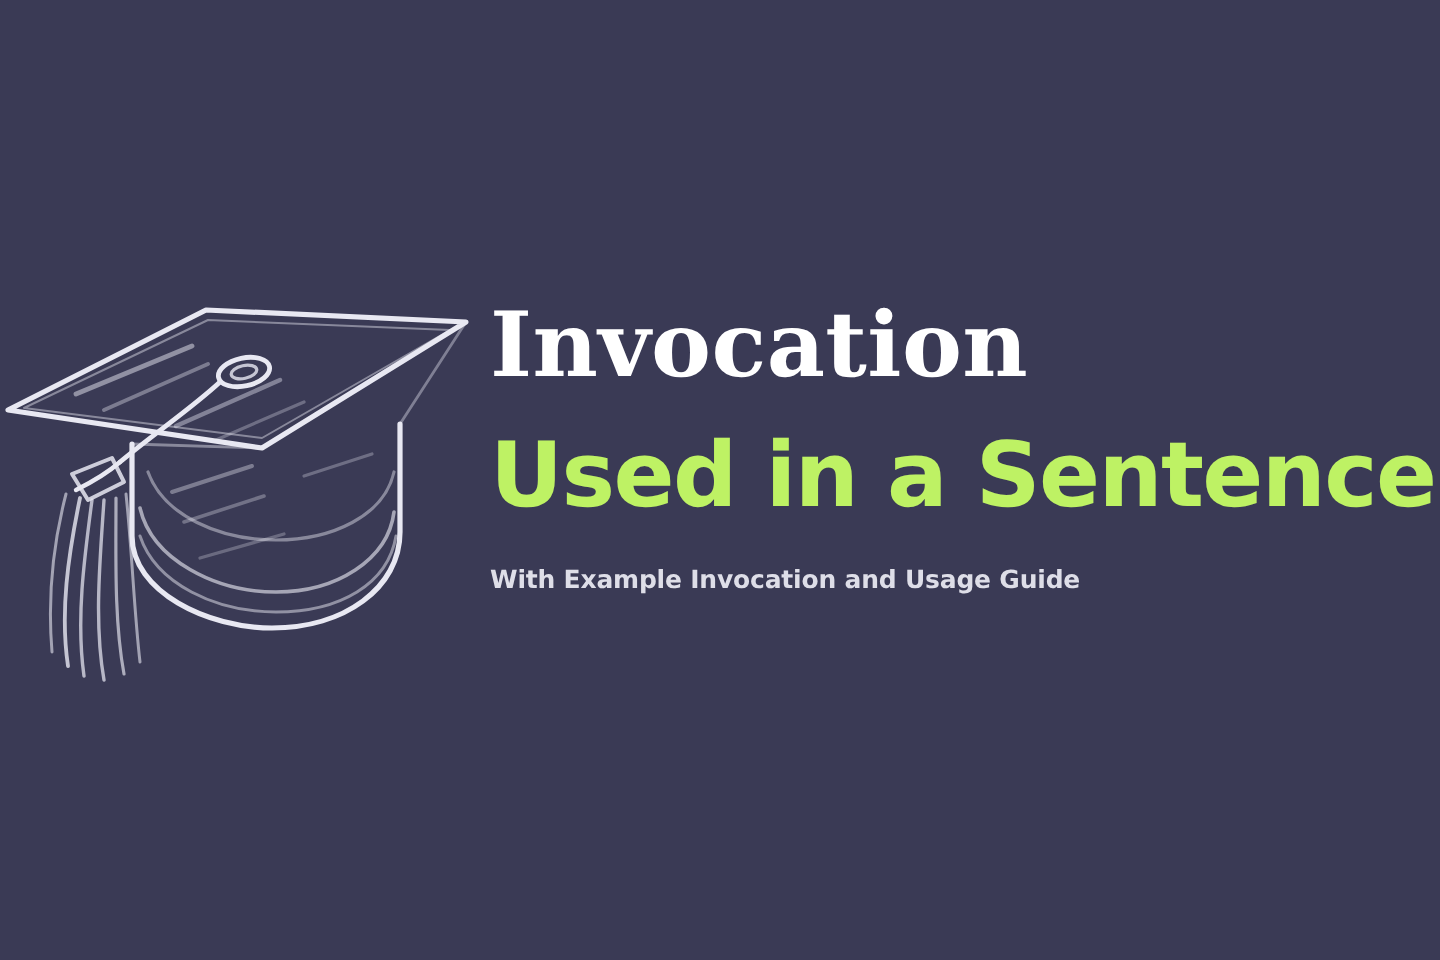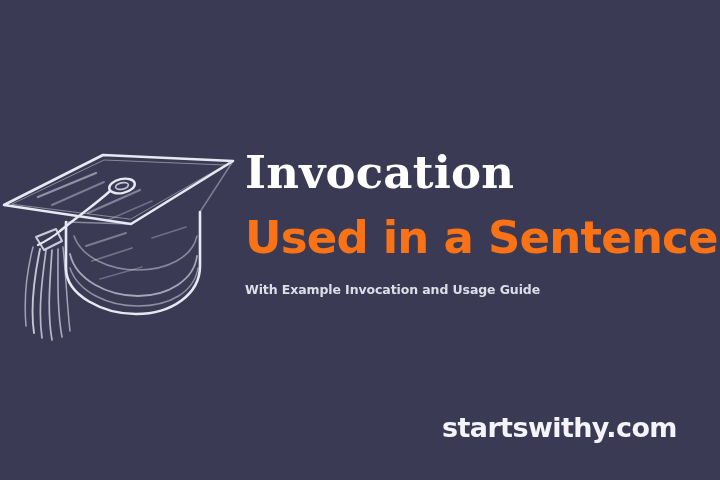--- a/index.html
+++ b/index.html
@@ -50,21 +50,21 @@
     letter-spacing: 0.2px;
     margin: 0;
     white-space: nowrap;
   }
 
   .headline {
     font-family: "DejaVu Sans", "Liberation Sans", sans-serif;
     font-weight: 700;
     font-size: 45px;
     line-height: 52px;
-    color: #f97316;
+    color: #bef264;
     letter-spacing: -0.8px;
     margin: 14px 0 0 0;
     white-space: nowrap;
   }
 
   .subtitle {
     font-family: "DejaVu Sans", "Liberation Sans", sans-serif;
     font-weight: 700;
     font-size: 12.5px;
     line-height: 16px;
@@ -136,15 +136,14 @@
       <path d="M200 84 L233 33" stroke-width="1.4" opacity="0.4"></path>
     </svg>
   </div>
 
   <div class="text-block">
     <div class="word-title">Invocation</div>
     <div class="headline">Used in a Sentence</div>
     <div class="subtitle">With Example Invocation and Usage Guide</div>
   </div>
 
-  <div class="site-domain">startswithy.com</div>
 
 </div>
 
 </body></html>

